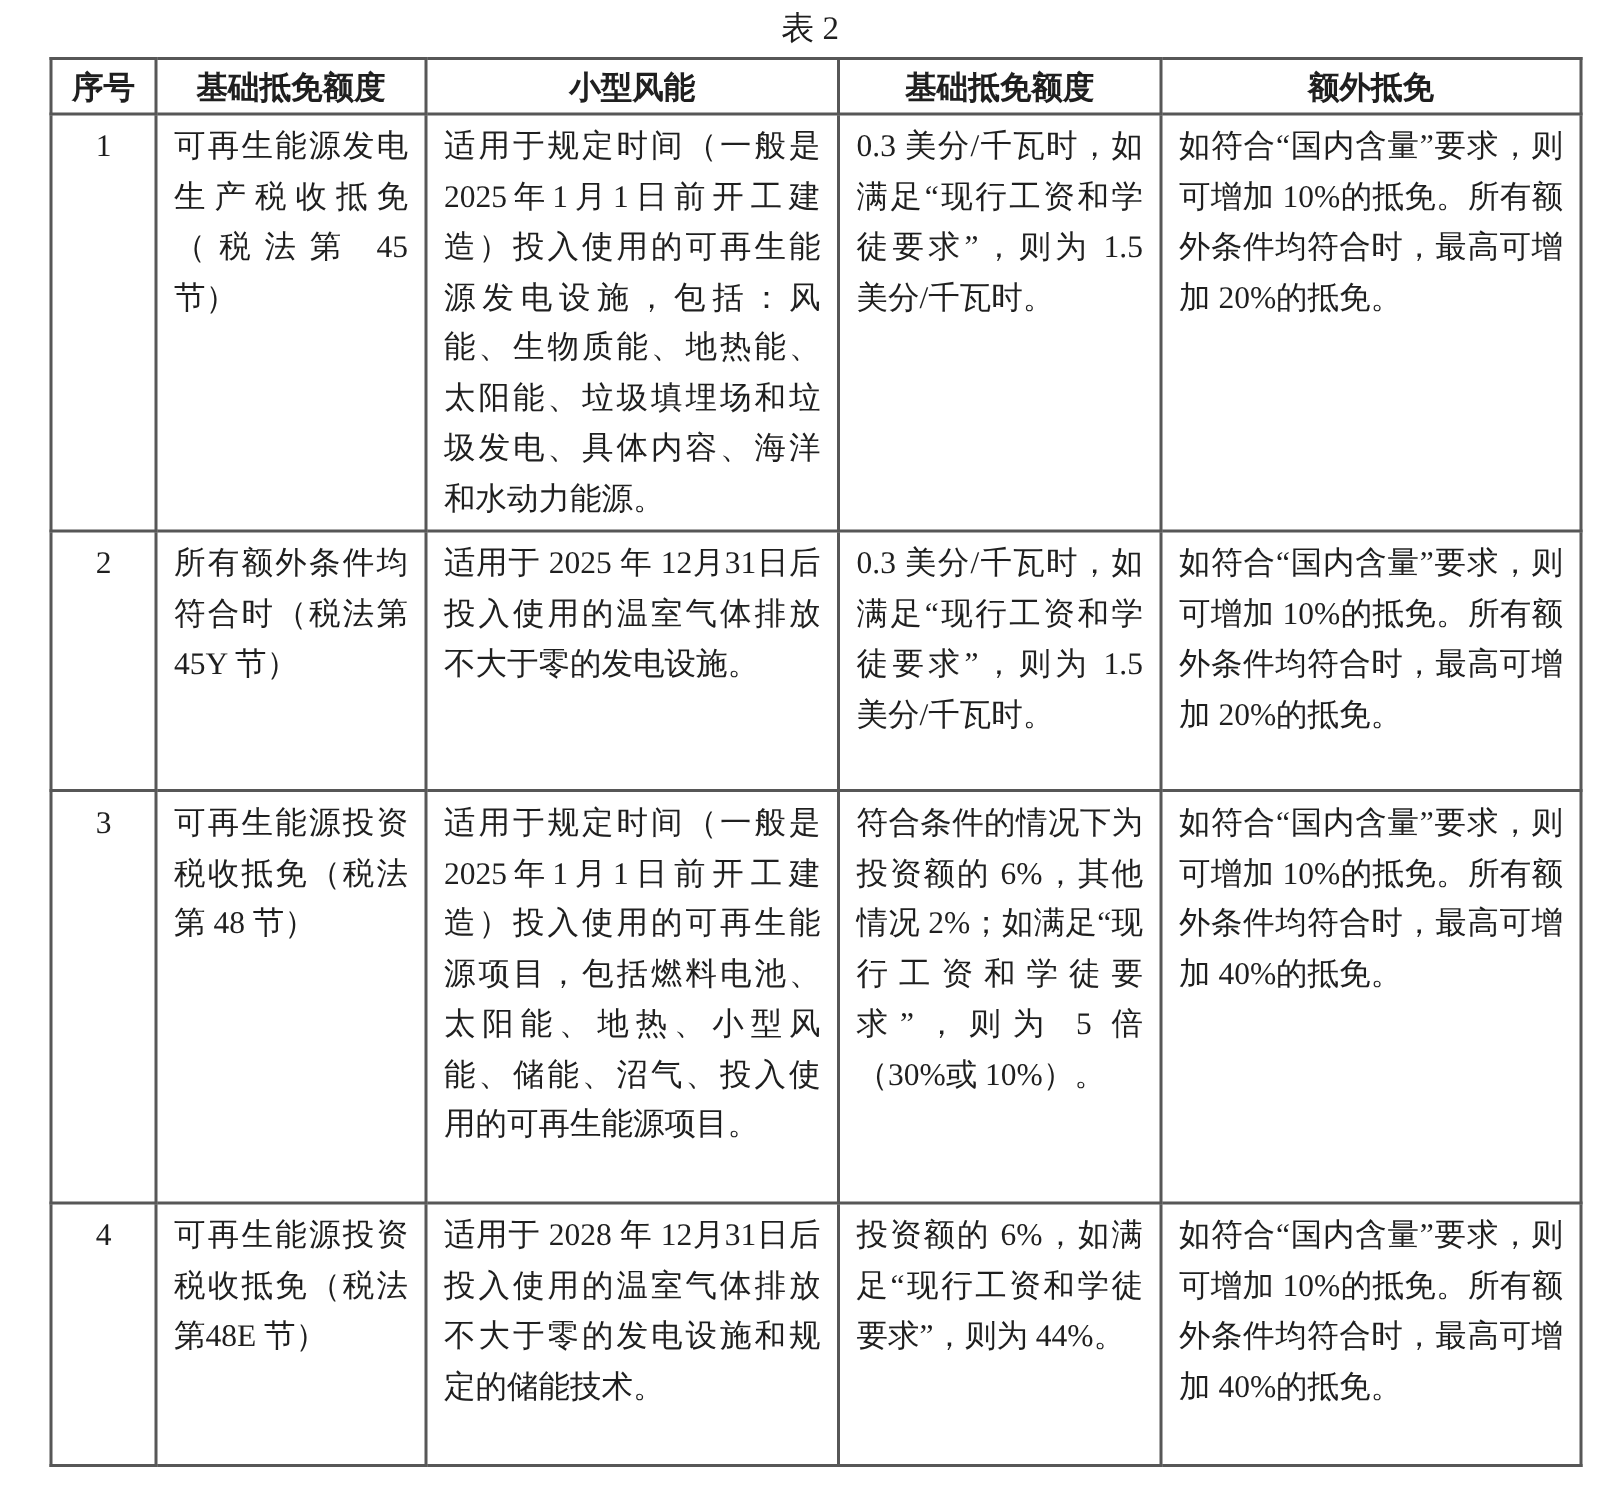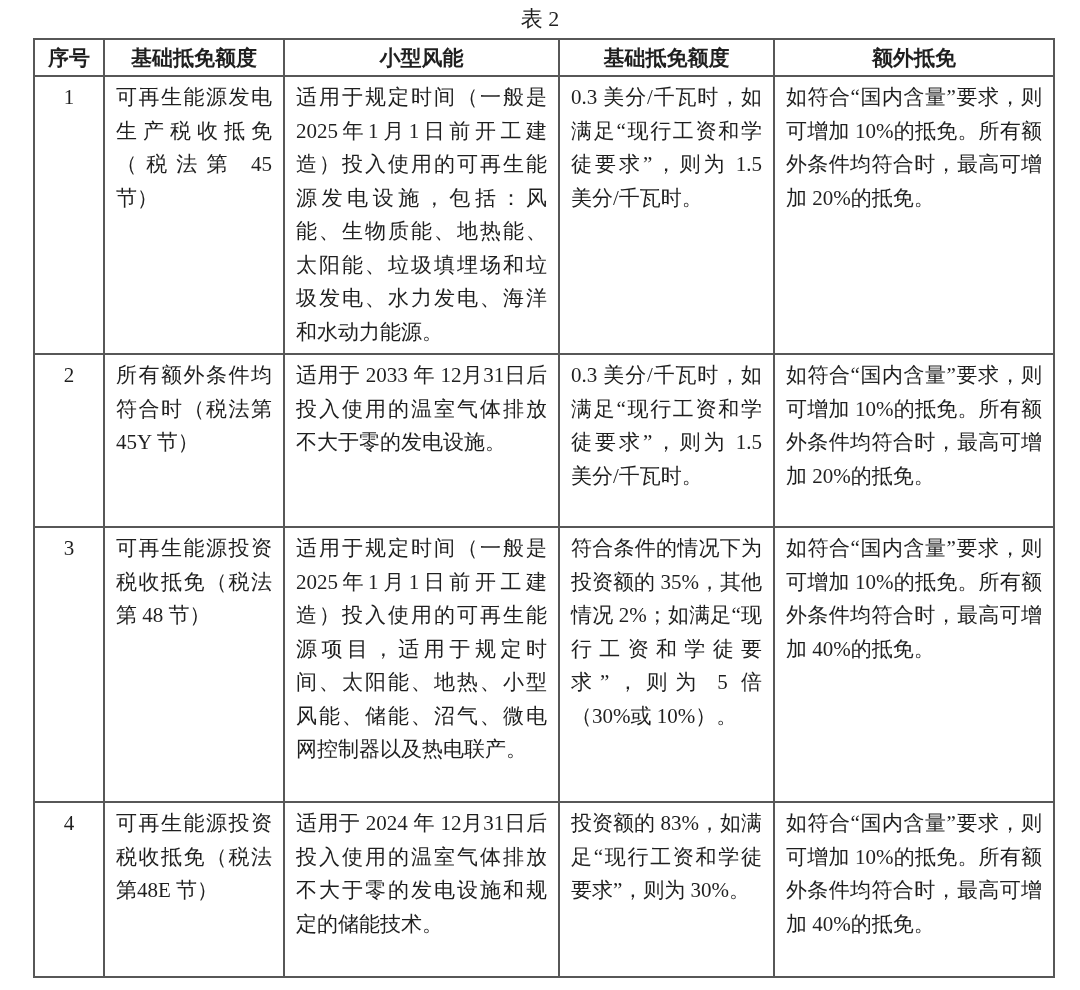--- a/index.html
+++ b/index.html
@@ -89,41 +89,41 @@
         <th>基础抵免额度</th>
         <th>小型风能</th>
         <th>基础抵免额度</th>
         <th>额外抵免</th>
       </tr>
     </thead>
     <tbody>
       <tr class="row-1">
         <td class="cell-no">1</td>
         <td class="cell-just">可再生能源发电生产税收抵免（税法第 45 节）</td>
-        <td class="cell-just">适用于规定时间（一般是2025年1月1日前开工建造）投入使用的可再生能源发电设施，包括：风能、生物质能、地热能、太阳能、垃圾填埋场和垃圾发电、水力发电、海洋和水动力能源。</td>
+        <td class="cell-just">适用于规定时间（一般是2025年1月1日前开工建造）投入使用的可再生能源发电设施，包括：风能、生物质能、地热能、太阳能、垃圾填埋场和垃圾发电、具体内容、海洋和水动力能源。</td>
         <td class="cell-just">0.3 美分/千瓦时，如满足“现行工资和学徒要求”，则为 1.5 美分/千瓦时。</td>
         <td class="cell-just">如符合“国内含量”要求，则可增加 10%的抵免。所有额外条件均符合时，最高可增加 20%的抵免。</td>
       </tr>
       <tr class="row-2">
         <td class="cell-no">2</td>
         <td class="cell-just">所有额外条件均符合时（税法第45Y 节）</td>
-        <td class="cell-just">适用于 2033 年 12月31日后投入使用的温室气体排放不大于零的发电设施。</td>
+        <td class="cell-just">适用于 2025 年 12月31日后投入使用的温室气体排放不大于零的发电设施。</td>
         <td class="cell-just">0.3 美分/千瓦时，如满足“现行工资和学徒要求”，则为 1.5 美分/千瓦时。</td>
         <td class="cell-just">如符合“国内含量”要求，则可增加 10%的抵免。所有额外条件均符合时，最高可增加 20%的抵免。</td>
       </tr>
       <tr class="row-3">
         <td class="cell-no">3</td>
         <td class="cell-just">可再生能源投资税收抵免（税法第 48 节）</td>
-        <td class="cell-just">适用于规定时间（一般是2025年1月1日前开工建造）投入使用的可再生能源项目，适用于规定时间、太阳能、地热、小型风能、储能、沼气、微电网控制器以及热电联产。</td>
-        <td class="cell-just">符合条件的情况下为投资额的 35%，其他情况 2%；如满足“现行工资和学徒要求”，则为 5 倍（30%或 10%）。</td>
+        <td class="cell-just">适用于规定时间（一般是2025年1月1日前开工建造）投入使用的可再生能源项目，包括燃料电池、太阳能、地热、小型风能、储能、沼气、投入使用的可再生能源项目。</td>
+        <td class="cell-just">符合条件的情况下为投资额的 6%，其他情况 2%；如满足“现行工资和学徒要求”，则为 5 倍（30%或 10%）。</td>
         <td class="cell-just">如符合“国内含量”要求，则可增加 10%的抵免。所有额外条件均符合时，最高可增加 40%的抵免。</td>
       </tr>
       <tr class="row-4">
         <td class="cell-no">4</td>
         <td class="cell-just">可再生能源投资税收抵免（税法第48E 节）</td>
-        <td class="cell-just">适用于 2024 年 12月31日后投入使用的温室气体排放不大于零的发电设施和规定的储能技术。</td>
-        <td class="cell-just">投资额的 83%，如满足“现行工资和学徒要求”，则为 30%。</td>
+        <td class="cell-just">适用于 2028 年 12月31日后投入使用的温室气体排放不大于零的发电设施和规定的储能技术。</td>
+        <td class="cell-just">投资额的 6%，如满足“现行工资和学徒要求”，则为 44%。</td>
         <td class="cell-just">如符合“国内含量”要求，则可增加 10%的抵免。所有额外条件均符合时，最高可增加 40%的抵免。</td>
       </tr>
     </tbody>
   </table>
 
 </div>
 
 </body></html>

